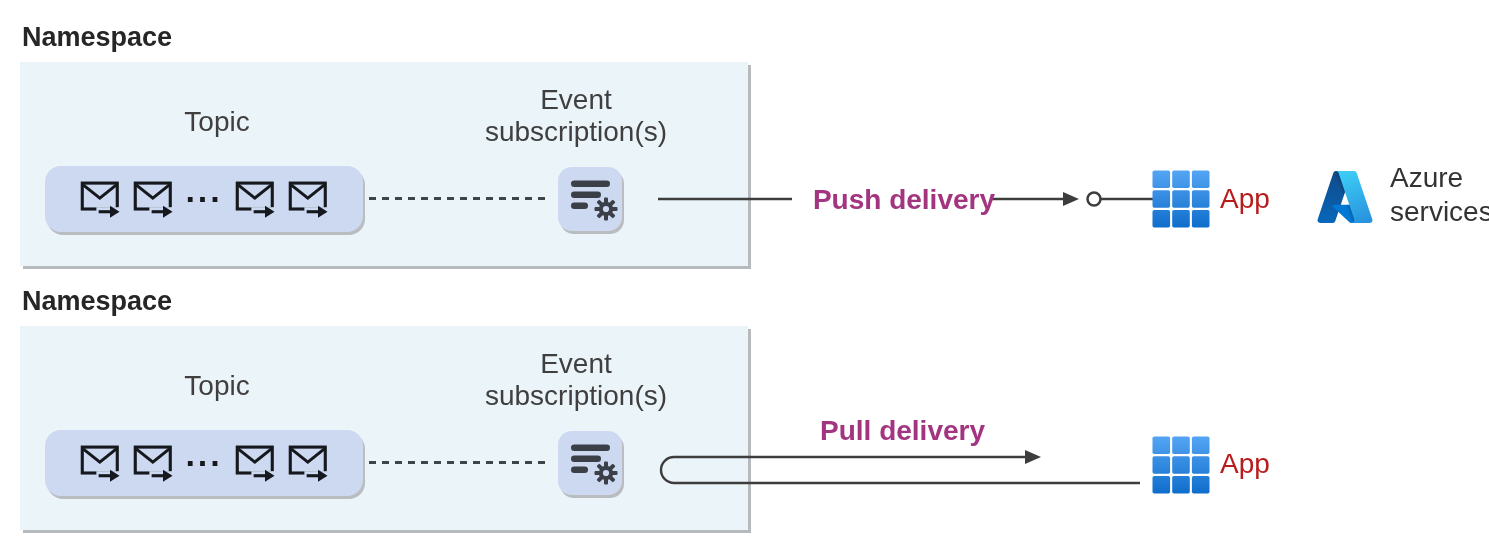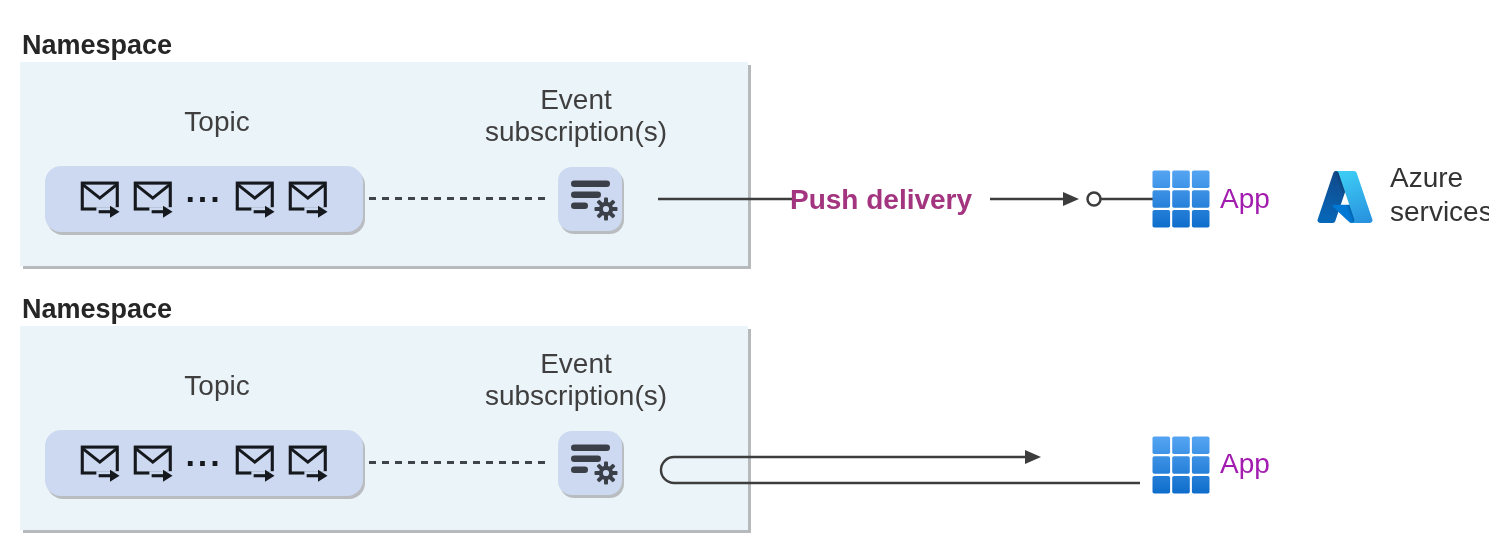--- a/index.html
+++ b/index.html
@@ -8,21 +8,20 @@
     position:relative;
     width:1489px; height:556px;
     background:#ffffff;
     font-family:"Liberation Sans", sans-serif;
     overflow:hidden;
   }
   .ns-label {
     position:absolute; left:22px;
     font-size:27px; font-weight:700; line-height:34px;
     color:#262626;
-    margin-top:8px;
   }
   .ns-box {
     position:absolute; left:20px;
     width:728px; height:204px;
     background:#ebf4f9;
     box-shadow:3px 3px 0 #b6babd;
   }
   .big-label {
     position:absolute;
     font-size:28px; line-height:32px;
@@ -50,26 +49,26 @@
   }
   .dotted {
     position:absolute; left:369px;
     width:182px; height:3px;
     background:repeating-linear-gradient(90deg,#3f444a 0 7px,transparent 7px 13px);
   }
   .connector { position:absolute; }
   .delivery-label {
     position:absolute; width:205px;
     font-size:28px; font-weight:700; line-height:34px;
-    color:#a3347f; text-align:left;
+    color:#a3347f; text-align:right;
   }
   .app-icon { position:absolute; width:58px; height:58px; }
   .app-label {
     position:absolute; left:1220px;
-    font-size:28px; line-height:34px; color:#a21caf;
+    font-size:28px; line-height:34px; color:#b91c1c;
   }
   .azure-logo { position:absolute; left:1314px; top:167px; }
   .azure-label {
     position:absolute; left:1390px; top:161px;
     font-size:28px; line-height:34px; color:#333333;
   }
 </style>
 </head>
 <body>
 
@@ -233,20 +232,21 @@
     <svg width="64" height="64" viewBox="0 0 64 64">
         <use href="#filter-sym"></use>
       </svg>
   </div>
 
   <svg class="connector" style="left:650px;top:446px" width="502" height="50" viewBox="0 0 502 50">
     <path d="M490 37 H24 A13 13 0 0 1 24 11 H376" fill="none" stroke="#3d3d3d" stroke-width="2.4"></path>
     <polygon points="375,4 391,11 375,18" fill="#3d3d3d"></polygon>
   </svg>
 
+  <div class="delivery-label" style="left:780px;top:414px">Pull delivery</div>
 
   <svg class="app-icon" style="left:1152px;top:436px" viewBox="0 0 58 58">
     <defs>
       <linearGradient id="appg2" x1="0" y1="0" x2="0" y2="58" gradientUnits="userSpaceOnUse">
         <stop offset="0" stop-color="#55a5f3"></stop>
           <stop offset="1" stop-color="#0e6dcb"></stop>
       </linearGradient>
     </defs>
     <g fill="url(#appg2)">
       <rect x="0.5" y="0.5" width="17.6" height="17.6" rx="1.8"></rect>

